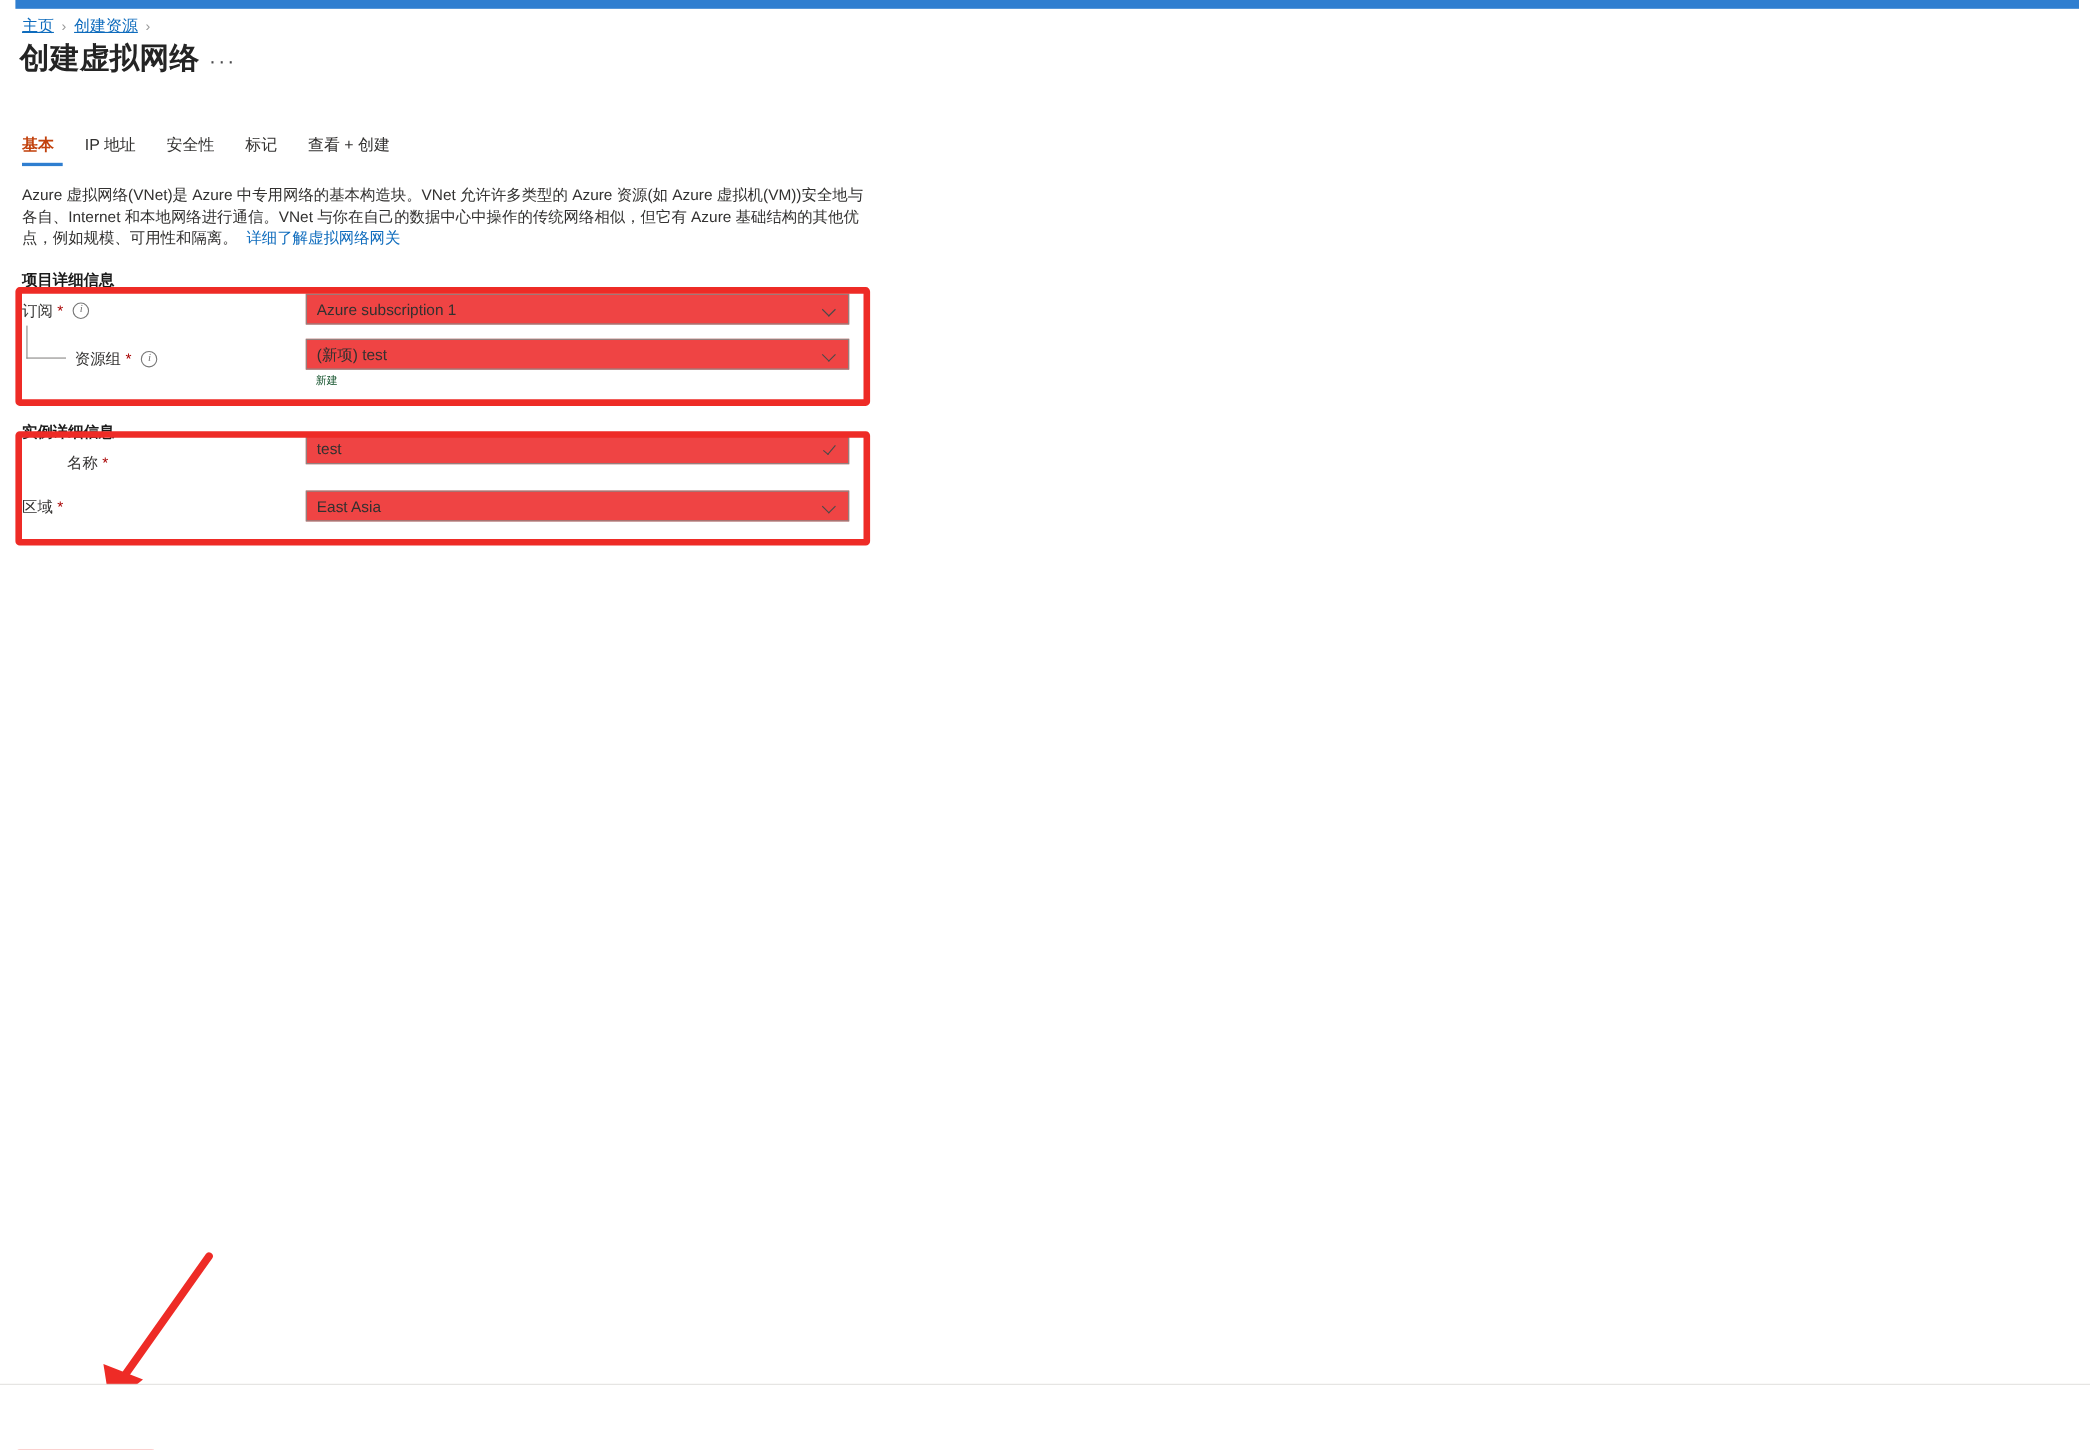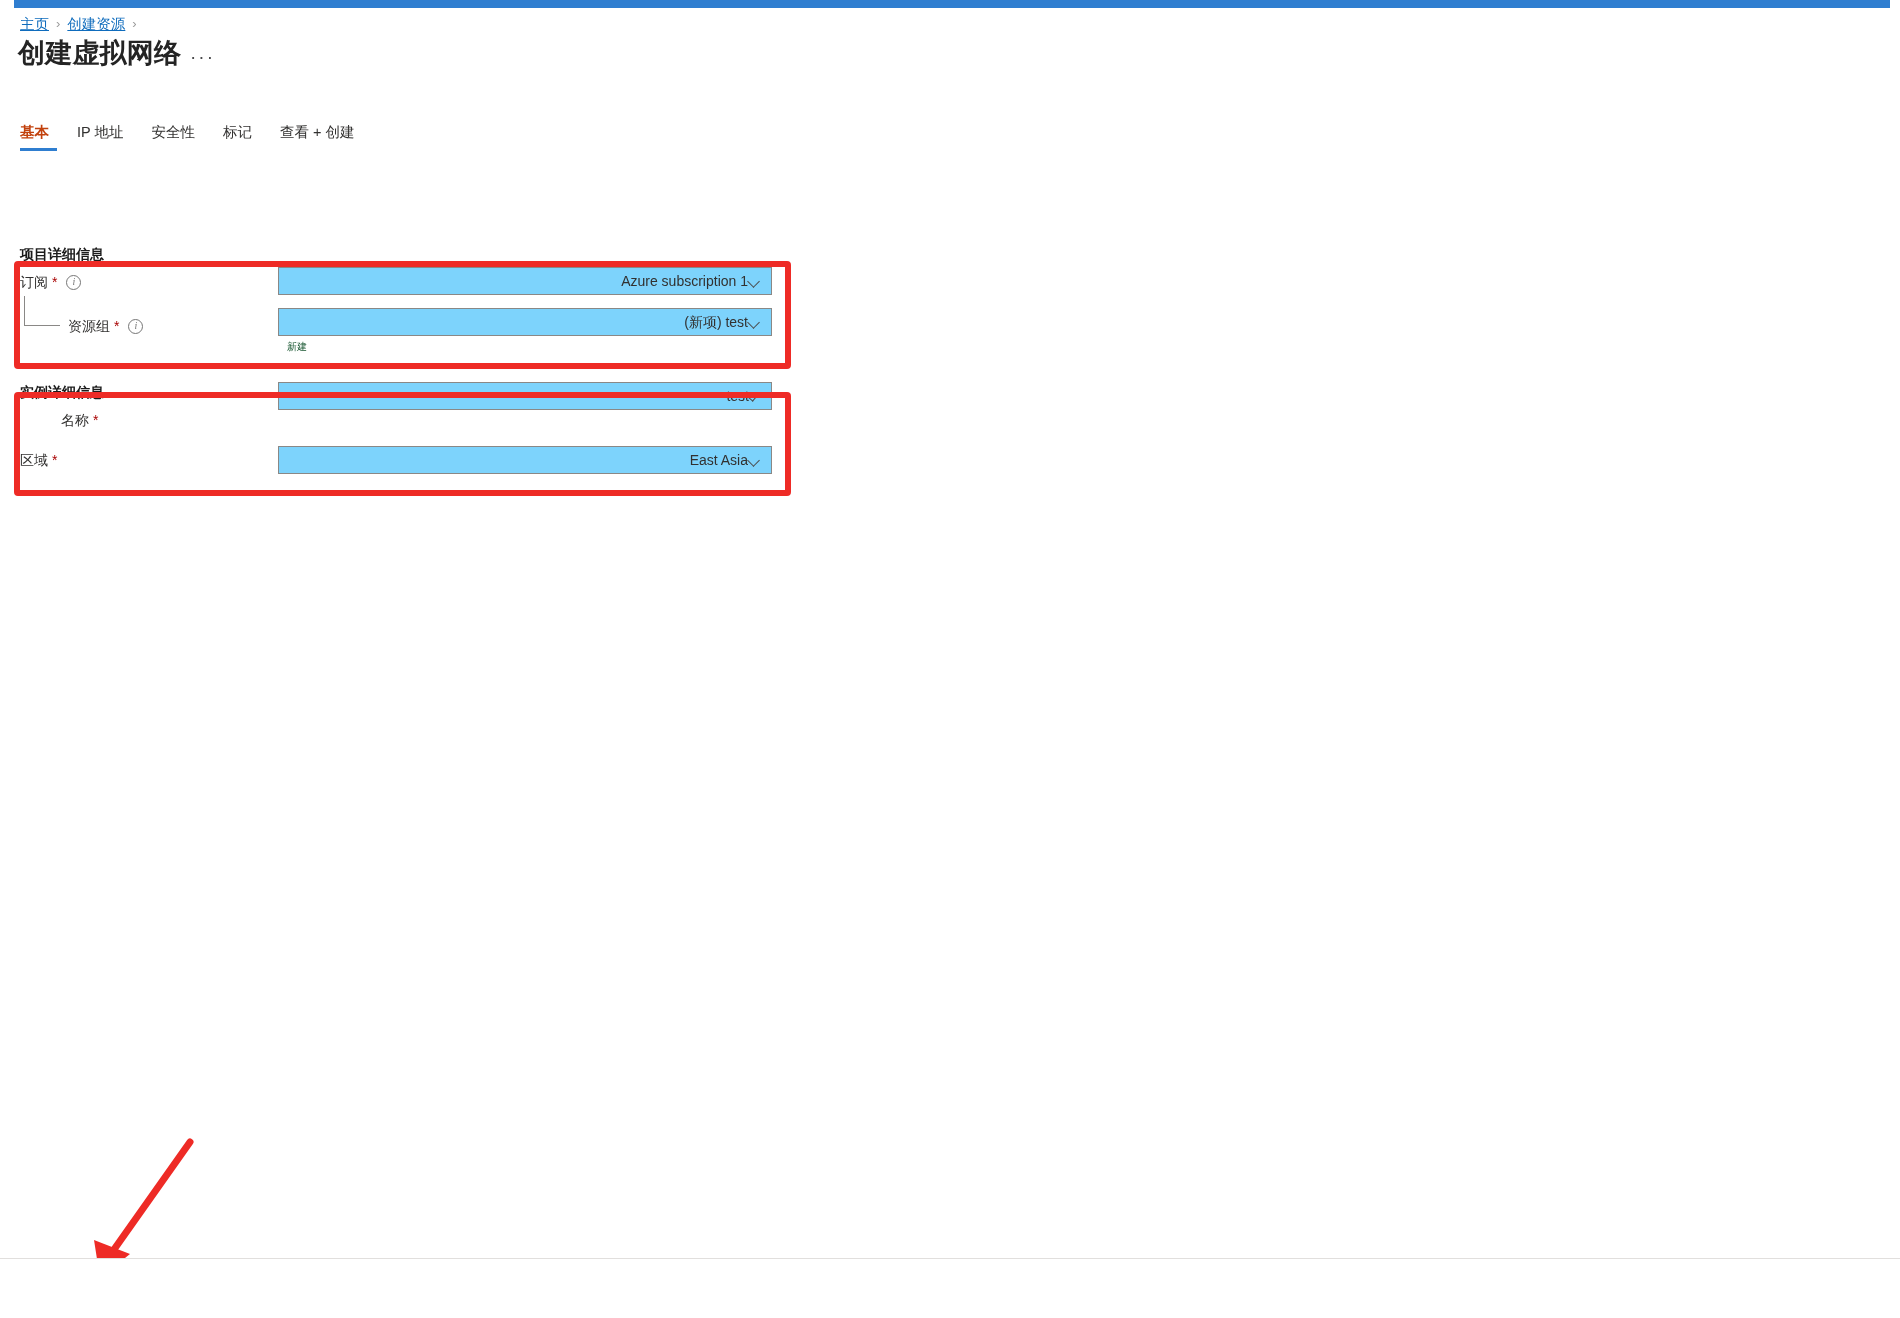--- a/index.html
+++ b/index.html
@@ -160,28 +160,27 @@
     flex: 0 0 auto;
   }
 
   
   .field {
     position: absolute;
     left: 278px;
     width: 494px;
     height: 28px;
     border: 1px solid #8a8886;
-    background: #7dd3fc;
+    background: #ef4444;
     display: flex;
     align-items: center;
     padding: 0 8px 0 9px;
     font-size: 14px;
     color: #323130;
     cursor: pointer;
-    text-align: right;
   }
   .field .val { flex: 1 1 auto; line-height: 18px; white-space: nowrap; overflow: hidden; }
   .chev {
     width: 13px; height: 13px;
     flex: 0 0 auto;
     position: relative;
     margin-right: 2px;
   }
   .chev::before {
     content: "";
@@ -279,20 +278,23 @@
   <div class="title-ellipsis">···</div>
 
   <div class="tabs">
     <div class="tab active">基本</div>
     <div class="tab">IP 地址</div>
     <div class="tab">安全性</div>
     <div class="tab">标记</div>
     <div class="tab">查看 + 创建</div>
   </div>
 
+  <div class="description">
+    <span>Azure 虚拟网络(VNet)是 Azure 中专用网络的基本构造块。VNet 允许许多类型的 Azure 资源(如 Azure 虚拟机(VM))安全地与各自、Internet 和本地网络进行通信。VNet 与你在自己的数据中心中操作的传统网络相似，但它有 Azure 基础结构的其他优点，例如规模、可用性和隔离。</span><a>详细了解虚拟网络网关</a>
+  </div>
 
   <div class="section-heading" id="sec-project">项目详细信息</div>
 
   <div class="tree-connector"></div>
 
   <div class="form-row" style="left:20px; top:268px;">
     <span class="row-label">
       <span>订阅</span>
       <span class="req">*</span>
       <span class="info-icon">i</span>
@@ -317,21 +319,21 @@
   <a class="create-new-link">新建</a>
 
   <div class="section-heading" id="sec-instance">实例详细信息</div>
 
   <div class="form-row" style="left:20px; top:406px;padding-left:41px;">
     <span class="row-label">
       <span>名称</span>
       <span class="req">*</span>
     </span>
   </div>
-  <div class="field" style="top:382px;">
+  <div class="field" style="top:394px;">
     <span class="val">test</span>
     <span class="check"></span>
   </div>
 
   <div class="form-row" style="left:20px; top:446px;">
     <span class="row-label">
       <span>区域</span>
       <span class="req">*</span>
     </span>
   </div>

